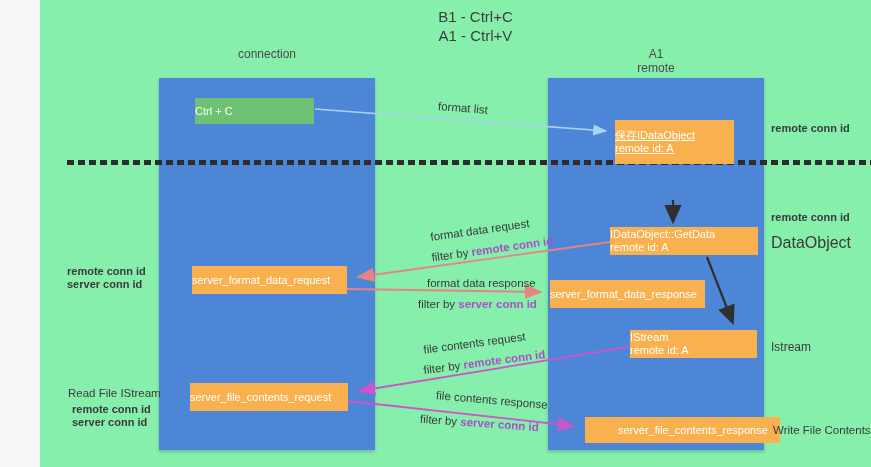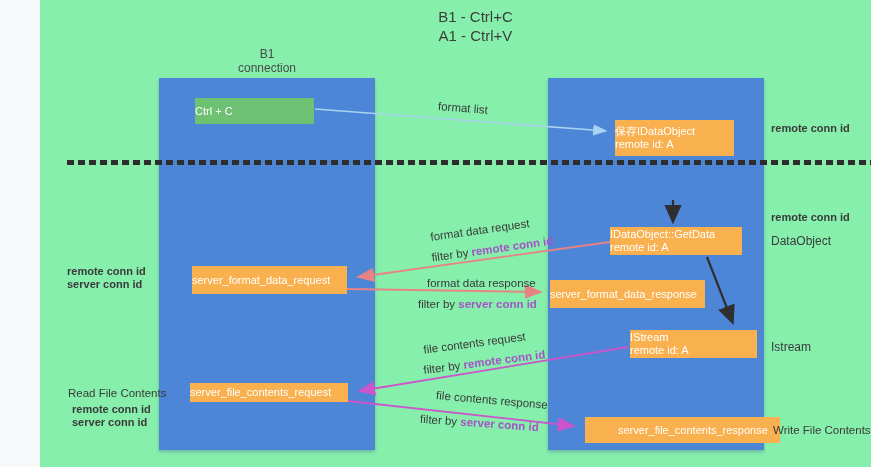--- a/index.html
+++ b/index.html
@@ -24,58 +24,61 @@
 <body>
 
 <div class="canvas">
 
   <div class="title">
     <div>B1 - Ctrl+C</div>
     <div>A1 - Ctrl+V</div>
   </div>
 
   <div class="lane-header" style="left:119px;">
-    <div>B1</div>
     <div>connection</div>
+  </div>
+  <div class="lane-header" style="left:508px;">
+    <div>A1</div>
+    <div>remote</div>
   </div>
 
   <div class="lane" style="left:119px;"></div>
   <div class="lane" style="left:508px;"></div>
 
   <div class="dash-line"></div>
 
   <div class="node green" style="left:155px;top:98px;width:119px;height:26px;">
     <div>Ctrl + C</div>
   </div>
 
-  <div class="node orange" style="left:575px;top:120px;width:119px;height:36px;">
+  <div class="node orange" style="left:575px;top:120px;width:119px;height:44px;text-decoration:underline;">
     <div>保存IDataObject</div>
     <div>remote id: A</div>
   </div>
 
 
-  <div class="node orange" style="left:570px;top:227px;width:132px;height:28px;">
+  <div class="node orange" style="left:570px;top:227px;width:148px;height:28px;">
     <div>IDataObject::GetData</div>
     <div>remote id: A</div>
   </div>
 
   <div class="node orange" style="left:152px;top:266px;width:155px;height:28px;">
     <div>server_format_data_request</div>
   </div>
 
   <div class="node orange" style="left:510px;top:280px;width:155px;height:28px;">
     <div>server_format_data_response</div>
   </div>
 
   <div class="node orange" style="left:590px;top:330px;width:127px;height:28px;">
     <div>IStream</div>
     <div>remote id: A</div>
   </div>
 
-  <div class="node orange" style="left:150px;top:383px;width:158px;height:19px;">
+  <div class="node orange" style="left:150px;top:383px;width:158px;height:28px;">
     <div>server_file_contents_request</div>
   </div>
 
   <div class="node orange" style="left:545px;top:417px;width:162px;height:26px;padding-left:33px;">
     <div>server_file_contents_response</div>
   </div>
 
   <svg class="arrows" width="871" height="467">
     <defs>
       <marker id="ar-blue" markerWidth="9" markerHeight="7" refX="8" refY="3.5" orient="auto">
@@ -121,23 +124,23 @@
   </div>
 
   <div class="elabel" style="left:396px;top:394px;transform:rotate(5deg);">file contents response</div>
   <div class="elabel" style="left:380px;top:417px;transform:rotate(4deg);">
     <span>filter by</span>
     <span class="purple">server conn id</span>
   </div>
 
   <div class="side b purple" style="left:731px;top:122px;">remote conn id</div>
   <div class="side b purple" style="left:731px;top:211px;">remote conn id</div>
-  <div class="side" style="left:731px;top:234px;font-size:12px;">DataObject</div>
+  <div class="side" style="left:731px;top:234px;font-size:16px;">DataObject</div>
   <div class="side" style="left:731px;top:340px;font-size:12px;">Istream</div>
   <div class="side" style="left:733px;top:424px;">Write File Contents</div>
 
   <div class="side b purple" style="left:27px;top:265px;">remote conn id</div>
   <div class="side b greentxt" style="left:27px;top:278px;">server conn id</div>
-  <div class="side" style="left:28px;top:387px;">Read File Contents</div>
+  <div class="side" style="left:28px;top:387px;">Read File IStream</div>
   <div class="side b purple" style="left:32px;top:403px;">remote conn id</div>
   <div class="side b greentxt" style="left:32px;top:416px;">server conn id</div>
 
 </div>
 
 </body></html>

